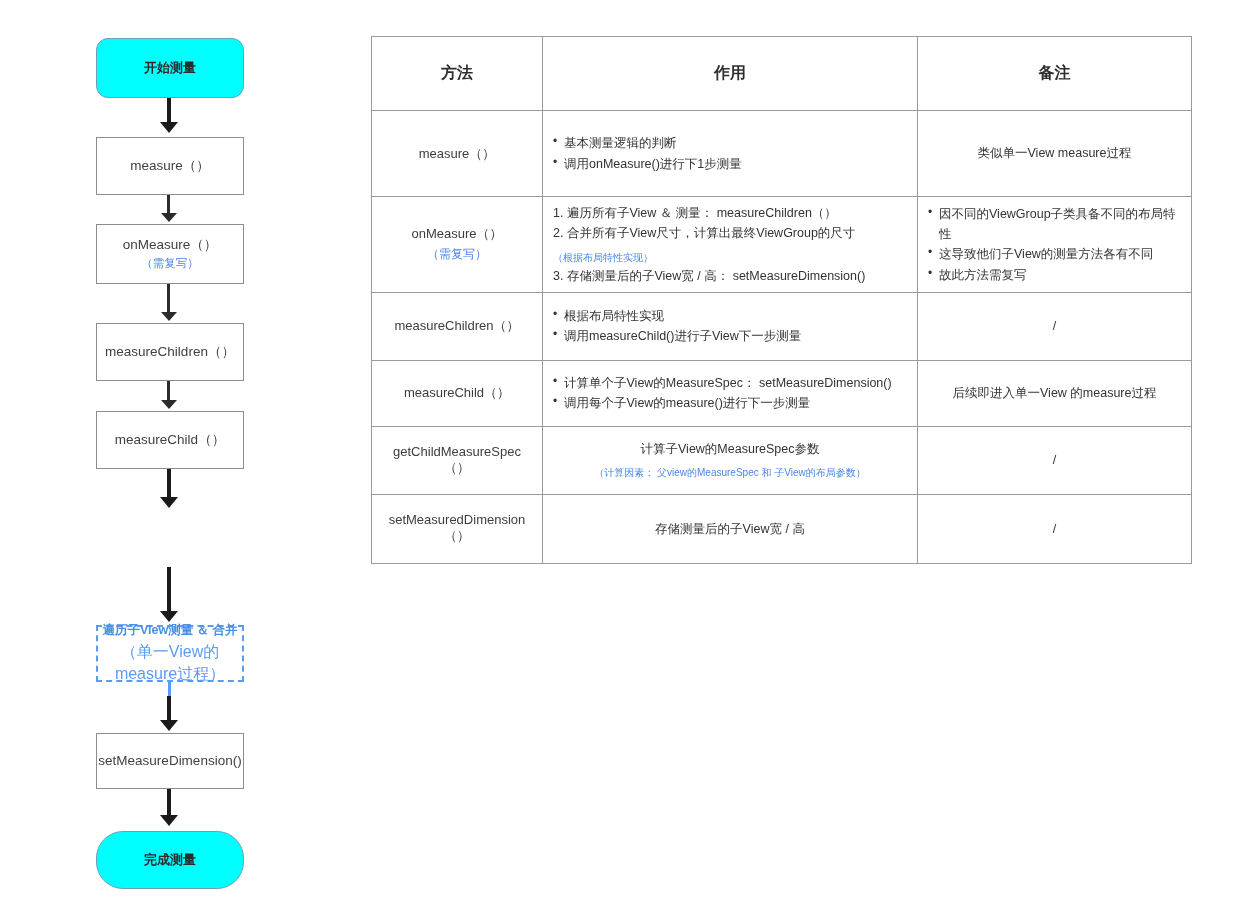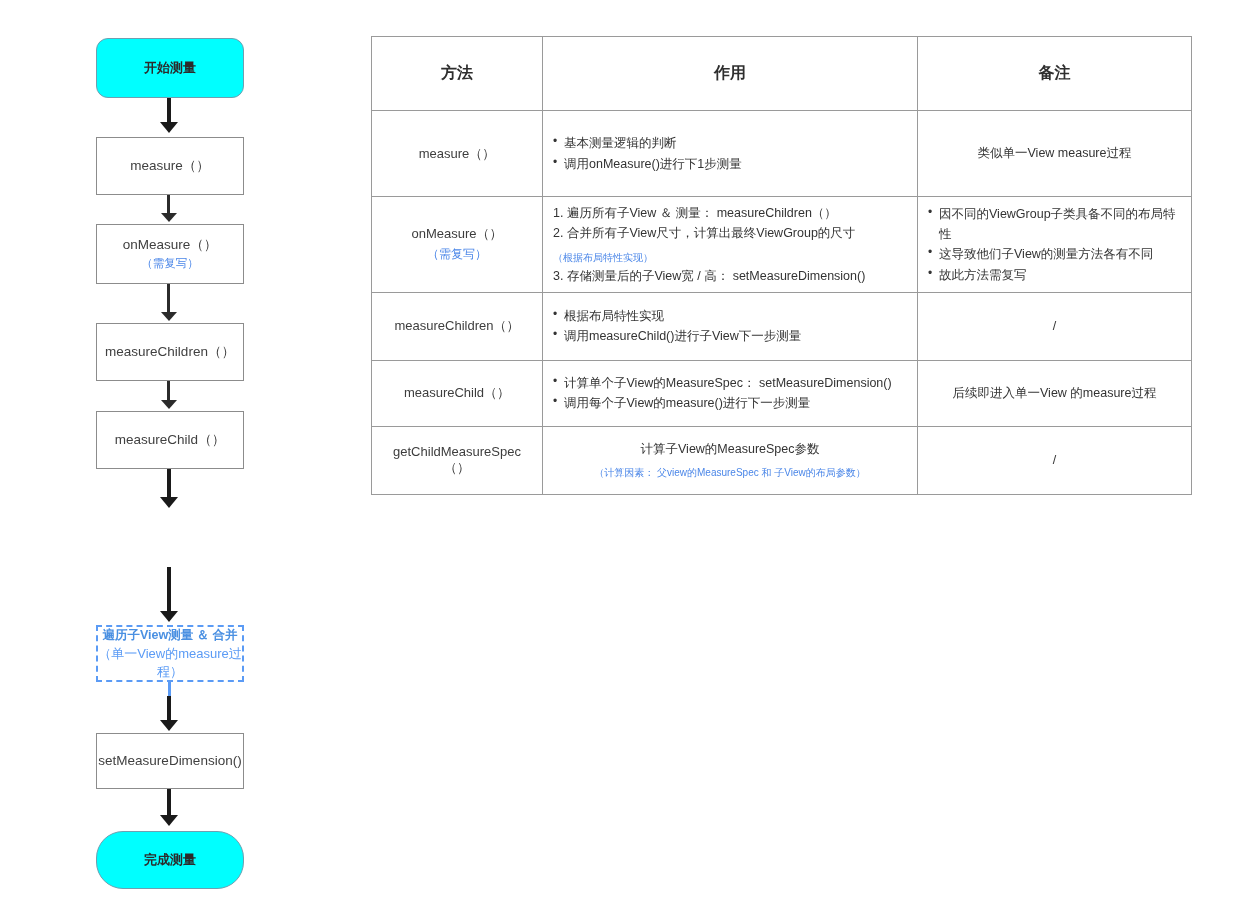--- a/index.html
+++ b/index.html
@@ -58,21 +58,21 @@
   .node-sub {
     display: block;
     font-size: 11.5px;
     color: #4a86e8;
     margin-top: 2px;
     font-weight: 400;
   }
   .node-dashed .node-sub {
     color: #5b9bf5;
     font-weight: 400;
-    font-size: 13px;
+    font-size: 16px;
   }
 
   
   .arrow {
     position: absolute;
     left: 167px;
     width: 4px;
     background: #1a1a1a;
   }
   .arrow-head {
@@ -328,15 +328,26 @@
       </td>
       <td class="cell-role center">
         <div>计算子View的MeasureSpec参数</div>
         <div class="blue-note">（计算因素： 父view的MeasureSpec 和 子View的布局参数）</div>
       </td>
       <td class="cell-note center">
         <span>/</span>
       </td>
     </tr>
 
+    <tr style="height:69px;">
+      <td class="cell-method">
+        <span>setMeasuredDimension（）</span>
+      </td>
+      <td class="cell-role center">
+        <div>存储测量后的子View宽 / 高</div>
+      </td>
+      <td class="cell-note center">
+        <span>/</span>
+      </td>
+    </tr>
 
   </tbody>
 </table>
 
 </body></html>

